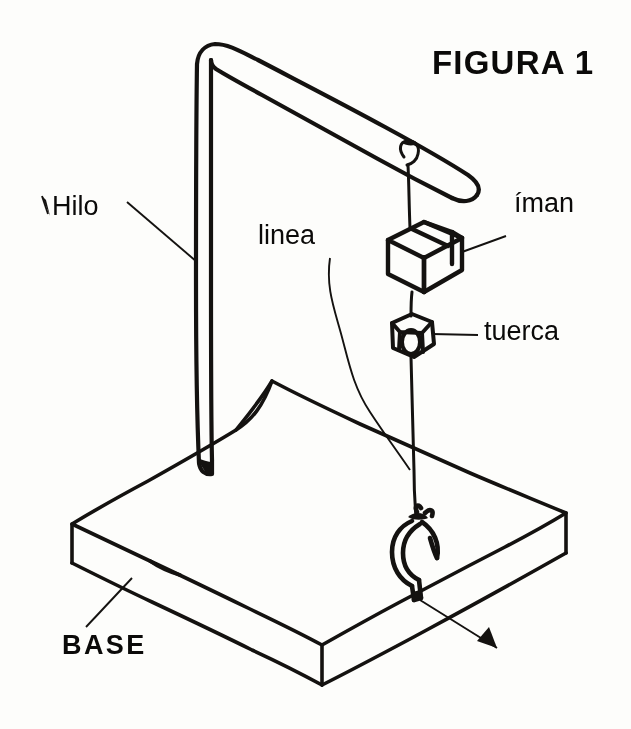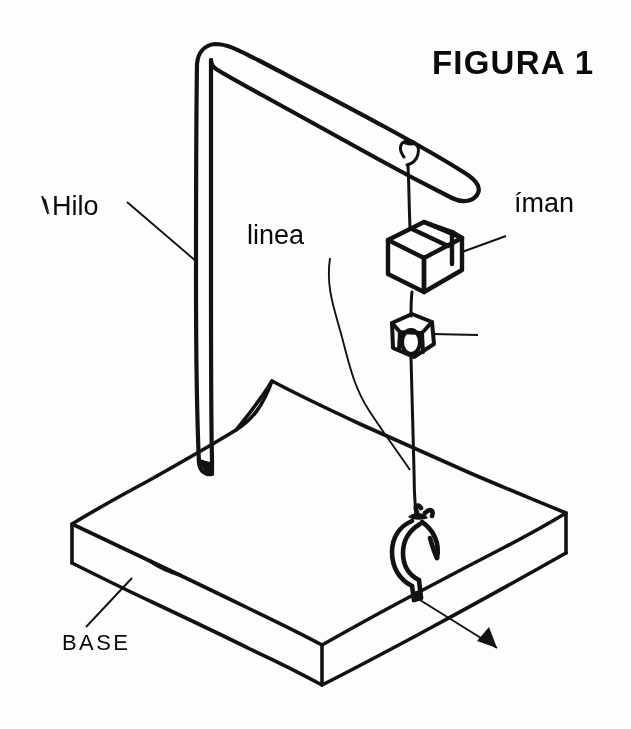--- a/index.html
+++ b/index.html
@@ -51,22 +51,22 @@
     font-weight: 400;
     font-size: 27px;
     letter-spacing: 0px;
   }
   .label-title {
     font-weight: 700;
     font-size: 33px;
     letter-spacing: 1.2px;
   }
   .label-caps {
-    font-weight: 400;
-    font-size: 22px;
+    font-weight: 700;
+    font-size: 27px;
     letter-spacing: 2.4px;
   }
 </style>
 </head>
 <body>
 
 <div id="figure-root">
 
   <svg id="drawing" viewBox="0 0 631 729">
 
@@ -246,21 +246,22 @@
       <path class="ink leader" d="M 497 648 L 420 600"></path>
       <path class="ink-fill" d="M 489 627 L 497 648 L 477 641 Z"></path>
     </g>
 
   </svg>
 
   <div class="label label-title" style="left:432px; top:46px;">FIGURA 1</div>
 
   <div class="label label-bold" style="left:52px; top:193px;">Hilo</div>
 
-  <div class="label label-bold" style="left:247px; top:222px;">linea</div>
+  <div class="label label-bold" style="left:258px; top:222px;">linea</div>
 
   <div class="label label-bold" style="left:514px; top:190px;">íman</div>
 
+  <div class="label label-bold" style="left:484px; top:318px;">tuerca</div>
 
   <div class="label label-caps" style="left:62px; top:632px;">BASE</div>
 
 
 </div>
 
 </body></html>

